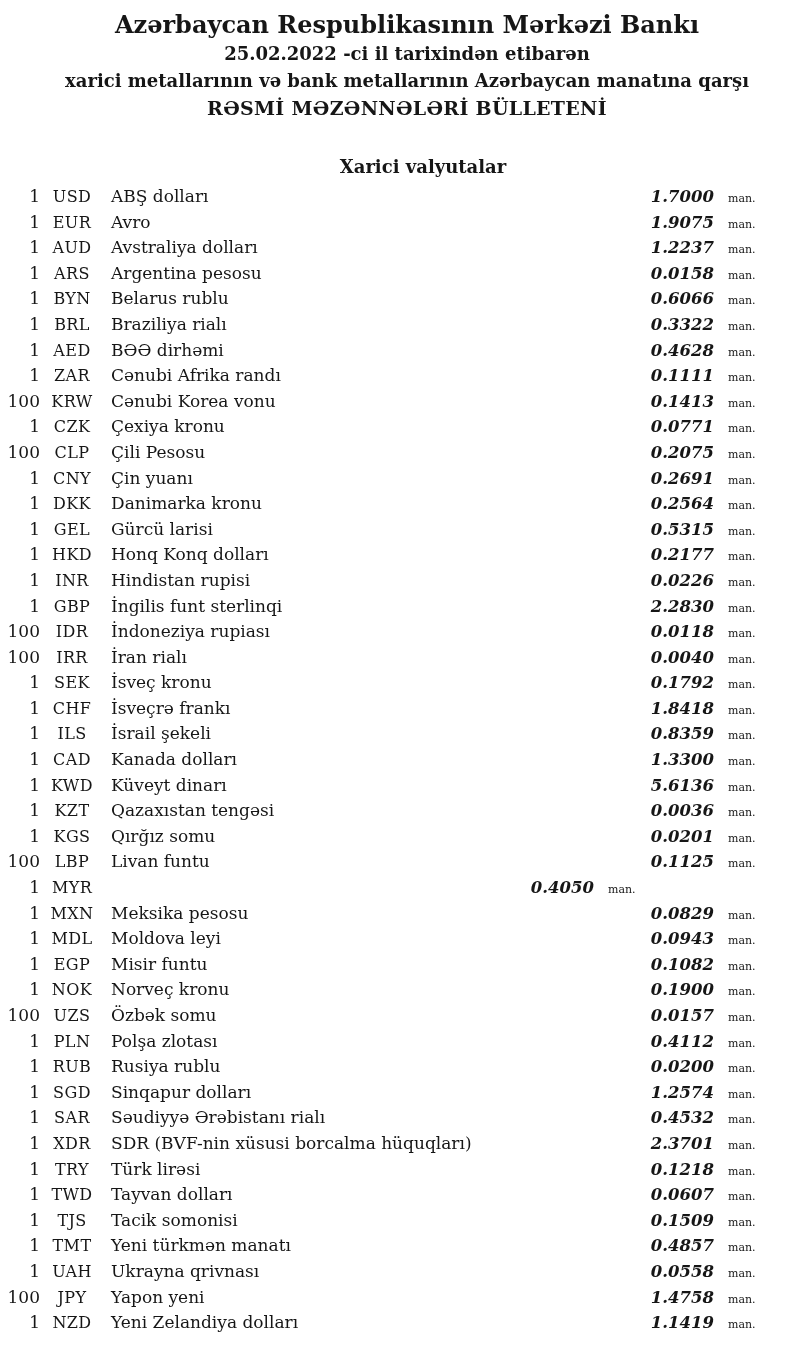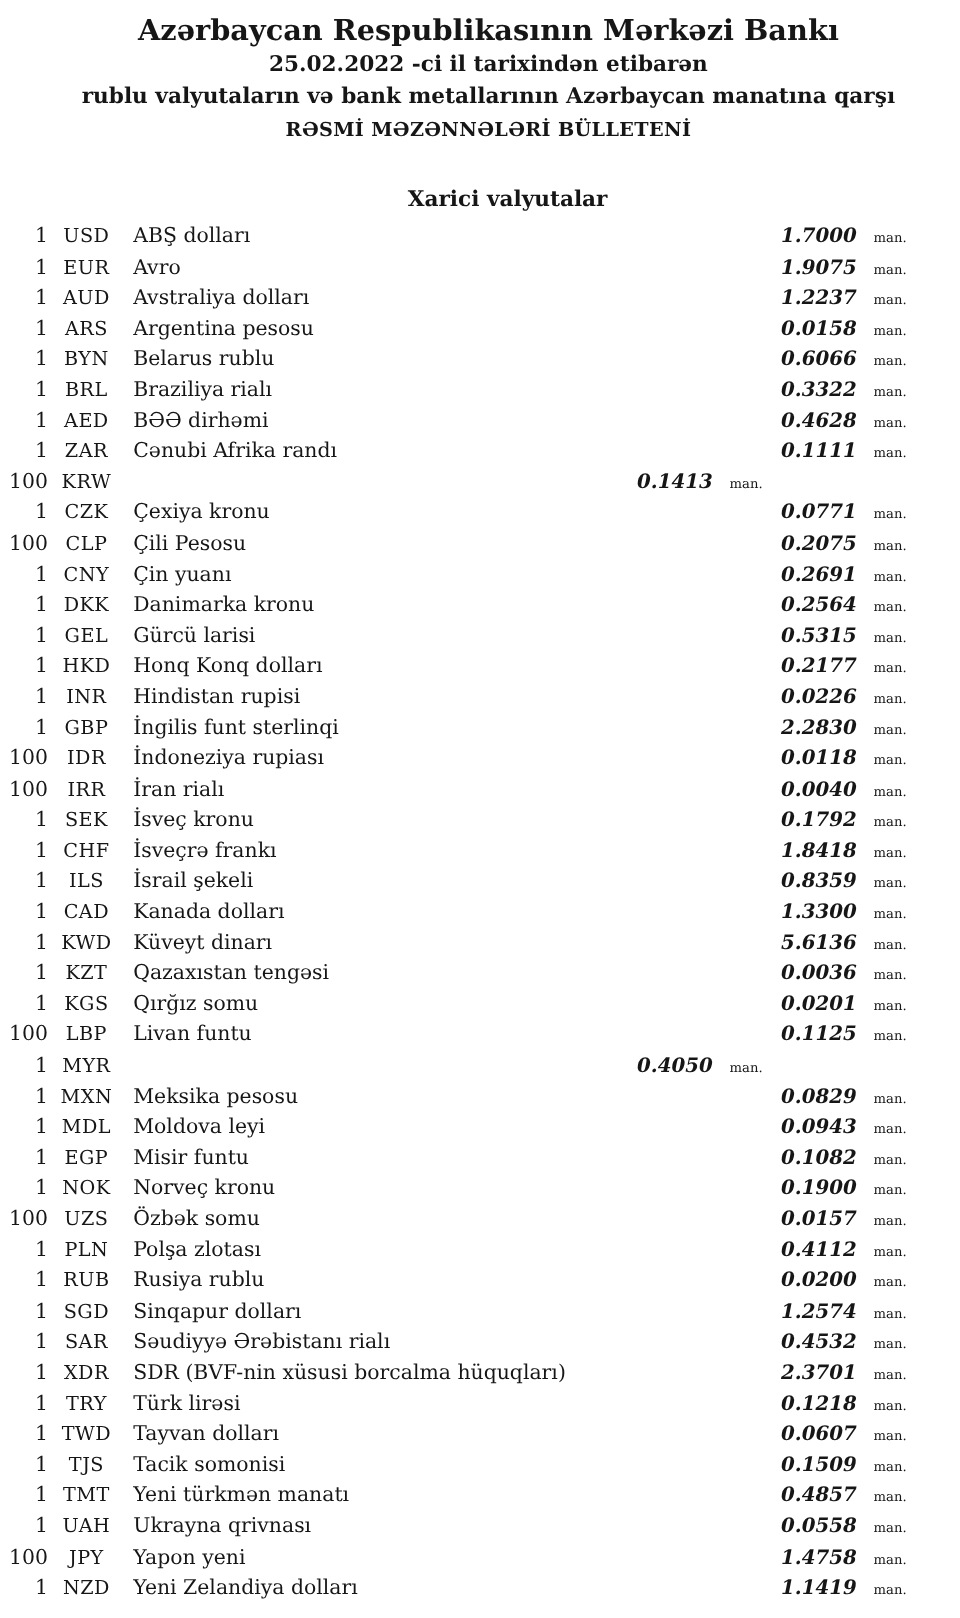--- a/index.html
+++ b/index.html
@@ -9,21 +9,21 @@
     font-family: "DejaVu Serif", "Liberation Serif", serif;
     color: #161616;
     overflow: hidden;
   }
   .page { width: 800px; height: 1348px; background: #ffffff; }
 
   .header { text-align: center; padding-top: 9px; padding-left: 14px; }
   .bank-name   { font-size: 24px; font-weight: bold; line-height: 31px; }
   .date-line   { font-size: 18px; font-weight: bold; line-height: 27px; }
   .scope-line  { font-size: 18px; font-weight: bold; line-height: 27px; }
-  .bulletin    { font-size: 16px; font-weight: bold; line-height: 28px; letter-spacing: 0.3px; }
+  .bulletin    { font-size: 19px; font-weight: bold; line-height: 28px; letter-spacing: 0.3px; }
 
   .section-title {
     margin-top: 33px;
     text-align: center;
     padding-left: 46px;
     font-size: 18px; font-weight: bold; line-height: 24px;
   }
 
   .rates-table { margin-top: 5px; }
   .row {
@@ -41,21 +41,21 @@
   .cell-man  { padding-left: 14px; font-size: 11px; }
 </style>
 </head>
 <body>
 
 <div class="page">
 
   <div class="header">
     <div class="bank-name">Azərbaycan Respublikasının Mərkəzi Bankı</div>
     <div class="date-line">25.02.2022 -ci il tarixindən etibarən</div>
-    <div class="scope-line">rublu valyutaların və bank metallarının Azərbaycan manatına qarşı</div>
+    <div class="scope-line">xarici metallarının və bank metallarının Azərbaycan manatına qarşı</div>
     <div class="bulletin">RƏSMİ MƏZƏNNƏLƏRİ BÜLLETENİ</div>
   </div>
 
   <div class="section-title">Xarici valyutalar</div>
 
   <div class="rates-table" id="rates-table">
       <div class="row">
     <span class="cell-qty">1</span>
     <span class="cell-code">USD</span>
     <span class="cell-name">ABŞ dolları</span>
@@ -107,20 +107,21 @@
       <div class="row">
     <span class="cell-qty">1</span>
     <span class="cell-code">ZAR</span>
     <span class="cell-name">Cənubi Afrika randı</span>
     <span class="cell-rate">0.1111</span>
     <span class="cell-man">man.</span>
   </div>
       <div class="row">
     <span class="cell-qty">100</span>
     <span class="cell-code">KRW</span>
+    <span class="cell-name">Cənubi Korea vonu</span>
     <span class="cell-rate">0.1413</span>
     <span class="cell-man">man.</span>
   </div>
       <div class="row">
     <span class="cell-qty">1</span>
     <span class="cell-code">CZK</span>
     <span class="cell-name">Çexiya kronu</span>
     <span class="cell-rate">0.0771</span>
     <span class="cell-man">man.</span>
   </div>

